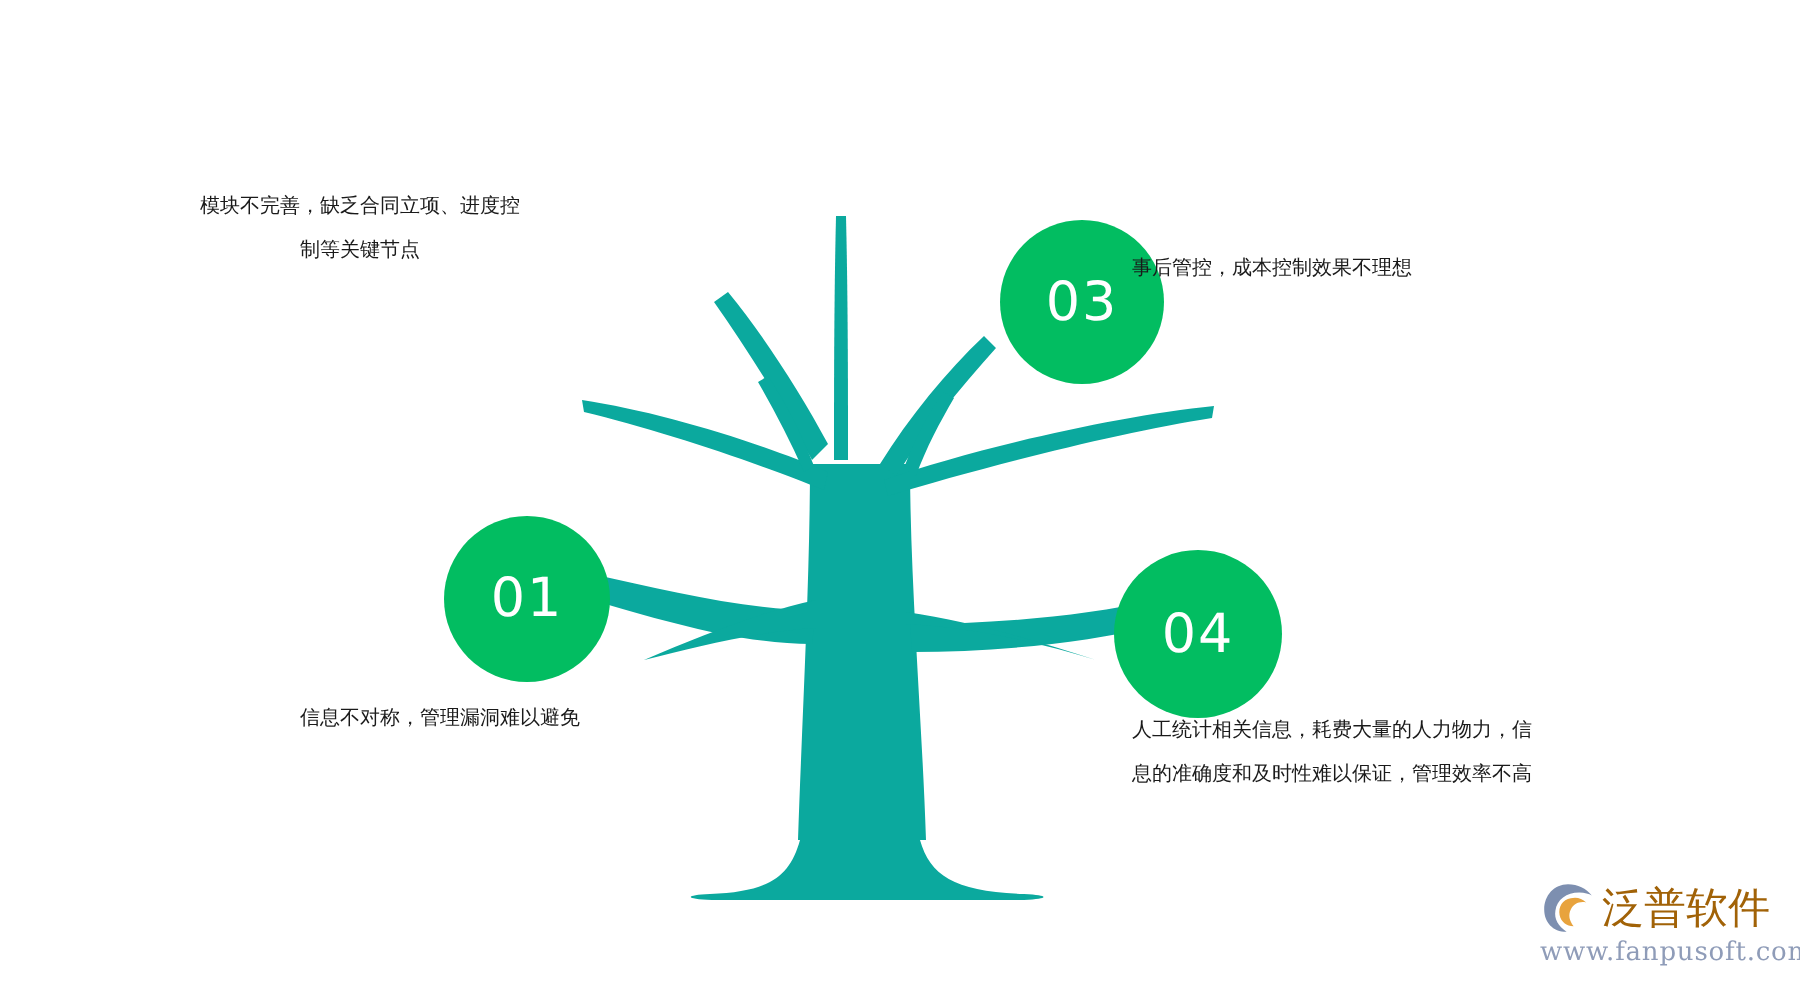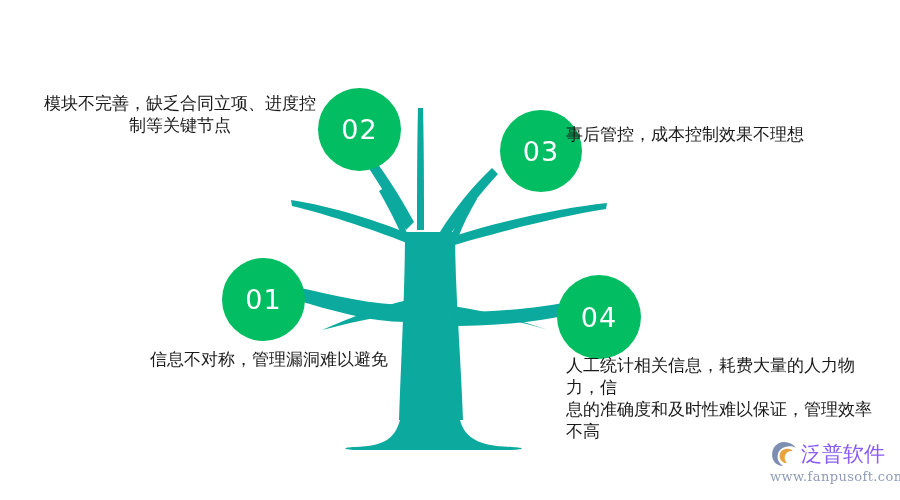--- a/index.html
+++ b/index.html
@@ -33,21 +33,21 @@
     justify-content: center;
     color: #ffffff;
     font-size: 27px;
     font-family: "DejaVu Sans", "Liberation Sans", sans-serif;
     letter-spacing: 1px;
     z-index: 3;
   }
   .node-label {
     position: absolute;
     color: #1a1a1a;
-    font-size: 17px;
+    font-size: 10px;
     line-height: 22px;
     font-family: Liberation Sans, sans-serif;
     white-space: pre-line;
     z-index: 4;
   }
   #label-01 { left: 150px; top: 349px; width: 250px; text-align: left; }
   #label-02 { left: 40px; top: 93px;  width: 280px; text-align: center; }
   #label-03 { left: 566px; top: 124px; width: 300px; text-align: left; }
   #label-04 { left: 566px; top: 355px; width: 320px; text-align: left; }
 
@@ -66,21 +66,21 @@
     z-index: 5;
   }
   #logo-row {
     display: flex;
     align-items: center;
     gap: 3px;
   }
   #logo-mark { width: 28px; height: 28px; flex: 0 0 auto; }
   #logo-word {
     font-size: 21px;
-    color: #8b5cf6;
+    color: #a16207;
     font-family: Liberation Serif, serif;
     letter-spacing: 0px;
     line-height: 28px;
   }
   #logo-url {
     margin-top: 1px;
     font-size: 13px;
     color: #8f9cb8;
     font-family: "DejaVu Serif", "Liberation Serif", serif;
     letter-spacing: 0.4px;
@@ -160,23 +160,20 @@
       <path d="M452,234
                C458,218 465,205 472,196
                L477,199
                C470,211 463,224 458,238 Z"></path>
     </g>
   </svg>
 
   <div class="node-circle" id="circle-01">
     <span>01</span>
   </div>
-  <div class="node-circle" id="circle-02">
-    <span>02</span>
-  </div>
   <div class="node-circle" id="circle-03">
     <span>03</span>
   </div>
   <div class="node-circle" id="circle-04">
     <span>04</span>
   </div>
 
   <div class="node-label" id="label-01">信息不对称，管理漏洞难以避免</div>
   <div class="node-label" id="label-02">模块不完善，缺乏合同立项、进度控
 制等关键节点</div>

